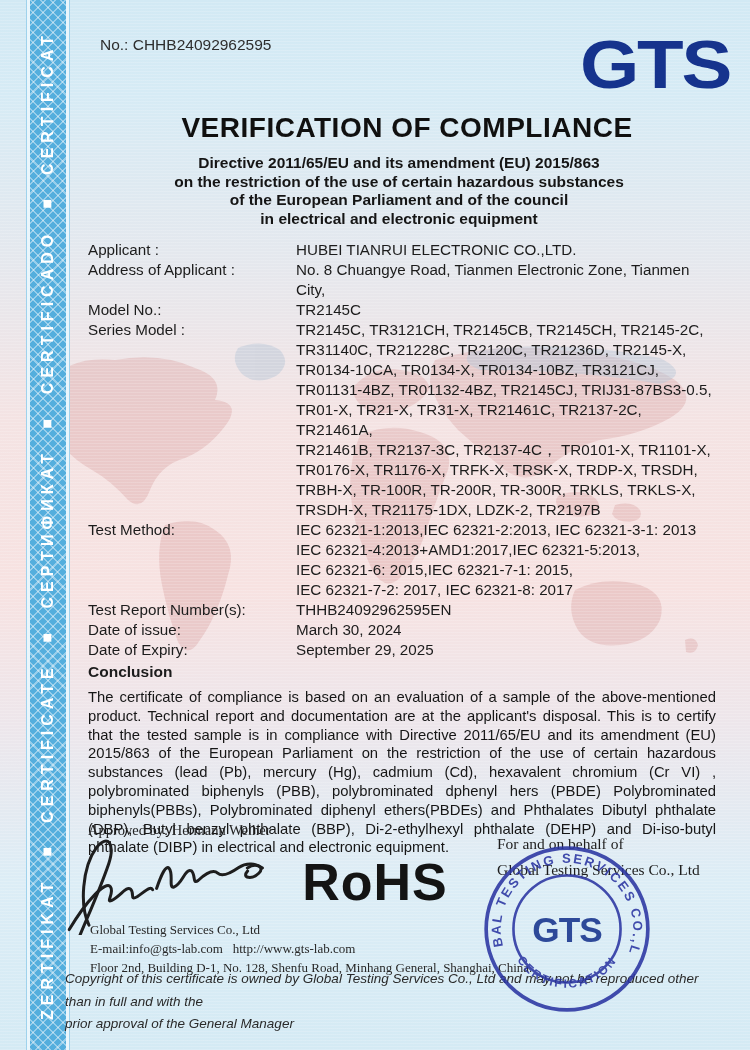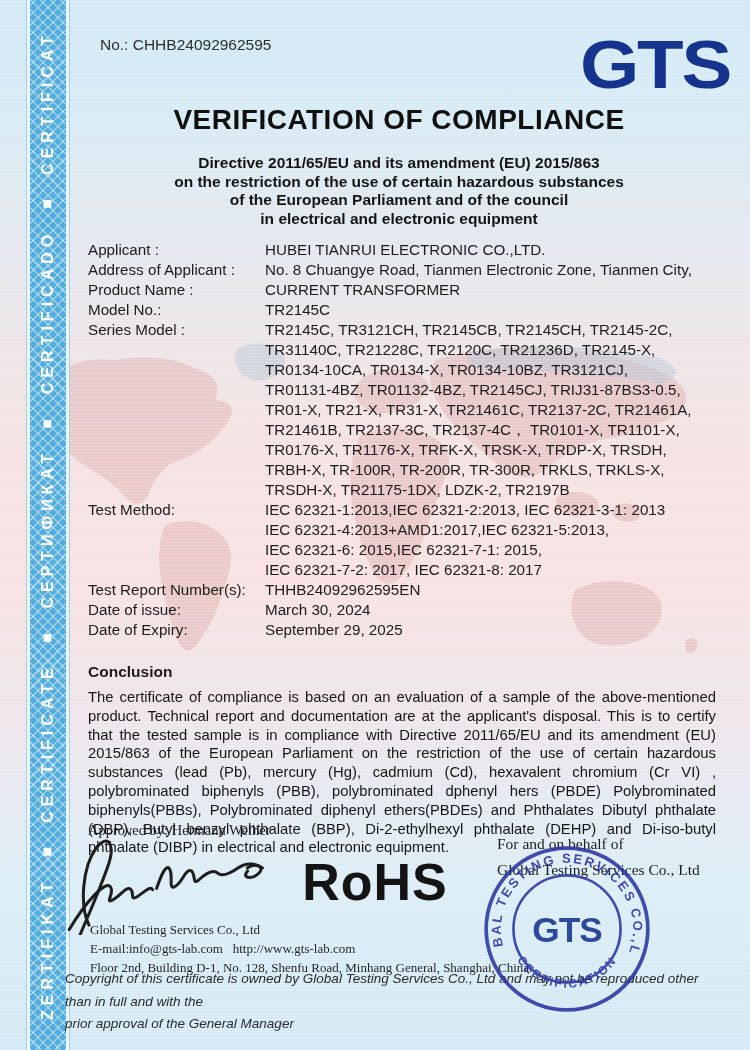--- a/index.html
+++ b/index.html
@@ -30,30 +30,30 @@
   .band-text{
     writing-mode:vertical-rl;transform:rotate(180deg);
     font-size:16px;font-weight:bold;color:#ffffff;
     letter-spacing:5px;word-spacing:7px;white-space:nowrap;
   }
 
   .cert-no{position:absolute;left:100px;top:36px;font-size:15.5px;color:#2e2e2e;z-index:3;}
   .logo{position:absolute;left:572px;top:26px;z-index:3;}
 
   .title{
-    position:absolute;left:88px;top:104px;width:622px;margin:0;z-index:3;
+    position:absolute;left:88px;top:104px;width:622px;margin:8px;z-index:3;
     text-align:center;font-size:28px;font-weight:bold;color:#101010;letter-spacing:.5px;
   }
   .subtitle{
     position:absolute;left:88px;top:154px;width:622px;z-index:3;
     text-align:center;font-size:15.5px;font-weight:bold;line-height:18.5px;color:#151515;
   }
 
   .fields{position:absolute;left:88px;top:240px;width:632px;z-index:3;font-size:15.2px;line-height:20px;}
-  .frow{display:flex;align-items:flex-start;}
+  .frow{display:flex;align-items:flex-start;gap:31px;}
   .flabel{width:177px;flex:0 0 177px;}
   .fvals{flex:1;}
 
   .conclusion{position:absolute;left:88px;top:663px;width:628px;z-index:3;}
   .c-head{font-size:15.5px;font-weight:bold;}
   .c-body{margin:7px 0 0 0;font-size:14.8px;line-height:18.8px;text-align:justify;color:#161616;}
 
   .approved{position:absolute;left:88px;top:822px;z-index:3;
     font-family:Liberation Serif, serif;font-size:14.5px;color:#222;}
   .signature{position:absolute;left:52px;top:830px;z-index:4;}
@@ -121,26 +121,20 @@
           <div>HUBEI TIANRUI ELECTRONIC CO.,LTD.</div>
         </div>
       </div>
       <div class="frow">
         <div class="flabel">Address of Applicant :</div>
         <div class="fvals">
           <div>No. 8 Chuangye Road, Tianmen Electronic Zone, Tianmen City,</div>
         </div>
       </div>
       <div class="frow">
-        <div class="flabel">Product Name :</div>
-        <div class="fvals">
-          <div>CURRENT TRANSFORMER</div>
-        </div>
-      </div>
-      <div class="frow">
         <div class="flabel">Model No.:</div>
         <div class="fvals">
           <div>TR2145C</div>
         </div>
       </div>
       <div class="frow">
         <div class="flabel">Series Model :</div>
         <div class="fvals">
           <div>TR2145C, TR3121CH, TR2145CB, TR2145CH, TR2145-2C,</div>
           <div>TR31140C, TR21228C, TR2120C, TR21236D, TR2145-X,</div>

